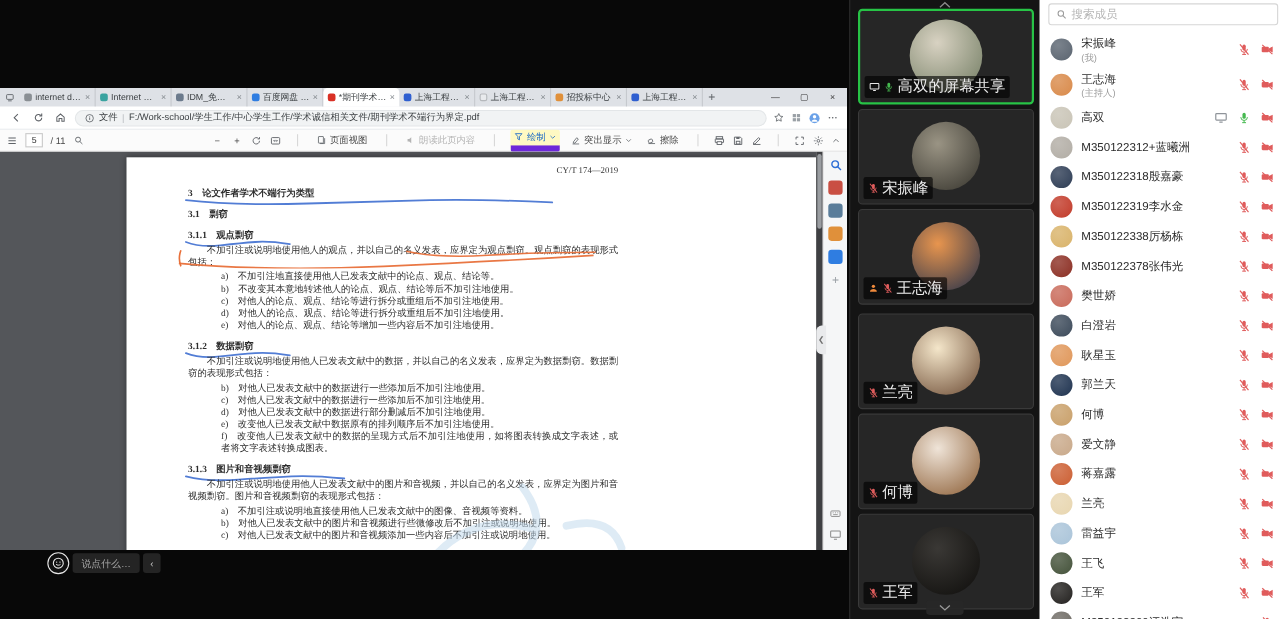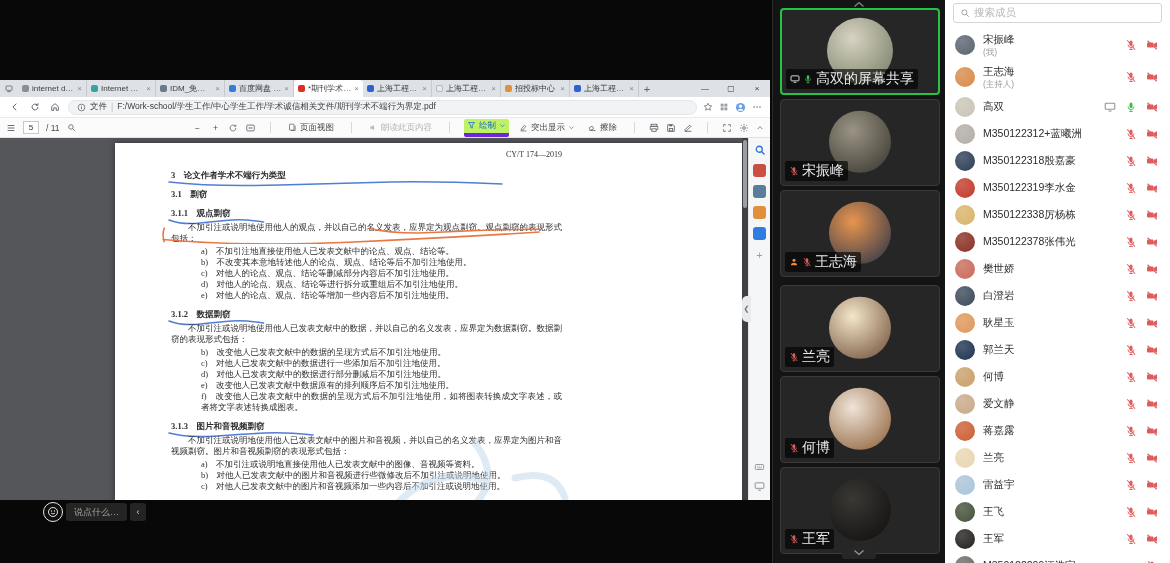--- a/index.html
+++ b/index.html
@@ -31,21 +31,21 @@
   .addr .sep { color:#b9bcc0; }
   .addr .path { white-space:nowrap; overflow:hidden; text-overflow:ellipsis; }
   .navicons { display:flex; gap:6px; align-items:center; }
 
   
   .pdftb { height:20px; background:#fbfbfb; border-bottom:1px solid #e2e2e2; display:flex; align-items:center; font-size:8.5px; color:#474747; padding:0 6px; }
   .pdftb .grp { display:flex; align-items:center; gap:7px; }
   .pdftb .vsep { width:1px; height:11px; background:#d8d8d8; margin:0 7px; }
   .pageno { width:16px; height:13px; border:1px solid #c9c9c9; background:#fff; text-align:center; font-size:8px; line-height:12px; color:#333; }
   .tbtn { display:flex; align-items:center; gap:3px; padding:1px 3px; border-radius:2px; }
-  .tbtn.active { color:#1767c6; border-bottom:4px solid #6d28d9; background:#bef264;text-align:right; }
+  .tbtn.active { color:#1767c6; border-bottom:6px solid #6d28d9; background:#fef9c3;text-align:right; }
   .tbtn.dis { color:#b4b4b4; }
   .spacer { flex:1; }
   .icw { display:inline-flex; align-items:center; justify-content:center; }
 
   
   .lower { flex:1; display:flex; min-height:0; }
   .docwrap { flex:1; position:relative; background:#54565a; overflow:hidden; }
   .page { position:absolute; left:115px; top:5px; width:627px; height:400px; background:#fff; box-shadow:0 0 6px rgba(0,0,0,.45); font-family:"Liberation Serif","DejaVu Serif",serif; color:#2d2d2d; padding:6px 180px 8px 56px; font-size:8.5px; line-height:11px; }
   .doccode { text-align:right; font-size:8px; color:#333; margin-bottom:10px; }
   .doc-h1,.doc-h2,.doc-h3 { font-weight:bold; position:relative; margin-top:8px; margin-bottom:3px; font-size:8.5px; }
@@ -360,28 +360,28 @@
                 <div class="doc-h3">3.1.1　观点剽窃<svg class="scrib" style="left:-4px;bottom:-6px;" width="105" height="9" viewBox="0 0 105 9">
                     <path d="M2 4 q12.6 5 31.5 3 t31.5 -3 t31.5 2" fill="none" stroke="#3f6fd0" stroke-width="1.6" stroke-linecap="round" opacity="0.9"></path>
                   </svg></div>
                 <div class="doc-p">不加引注或说明地使用他人的观点，并以自己的名义发表，应界定为观点剽窃。观点剽窃的表现形式包括：<svg class="scrib" style="left:-14px;top:0;width:100%;height:100%;" viewBox="0 0 420 24" preserveAspectRatio="none">
   <path d="M228 7 q30 7 80 4 t105 -3" fill="none" stroke="#e8703a" stroke-width="1.6" opacity="0.95"></path>
   <path d="M6 19 q90 8 200 3 t205 -11" fill="none" stroke="#e8703a" stroke-width="1.7" opacity="0.95"></path>
   <path d="M8 6 q-3 8 0 16" fill="none" stroke="#e8703a" stroke-width="1.6"></path>
 </svg></div>
                 <div class="doc-li">a)　不加引注地直接使用他人已发表文献中的论点、观点、结论等。</div>
                 <div class="doc-li">b)　不改变其本意地转述他人的论点、观点、结论等后不加引注地使用。</div>
-                <div class="doc-li">c)　对他人的论点、观点、结论等删减部分内容后不加引注地使用。</div>
+                <div class="doc-li">c)　对他人的论点、观点、结论等进行拆分或重组后不加引注地使用。</div>
                 <div class="doc-li">d)　对他人的论点、观点、结论等进行拆分或重组后不加引注地使用。</div>
                 <div class="doc-li">e)　对他人的论点、观点、结论等增加一些内容后不加引注地使用。</div>
                 <div class="doc-h3">3.1.2　数据剽窃<svg class="scrib" style="left:-4px;bottom:-6px;" width="105" height="9" viewBox="0 0 105 9">
                     <path d="M2 4 q12.6 5 31.5 3 t31.5 -3 t31.5 2" fill="none" stroke="#3f6fd0" stroke-width="1.6" stroke-linecap="round" opacity="0.9"></path>
                   </svg></div>
                 <div class="doc-p">不加引注或说明地使用他人已发表文献中的数据，并以自己的名义发表，应界定为数据剽窃。数据剽窃的表现形式包括：</div>
-                <div class="doc-li">b)　改变他人已发表文献中的数据的呈现方式后不加引注地使用。</div>
+                <div class="doc-li">b)　对他人已发表文献中的数据进行一些添加后不加引注地使用。</div>
                 <div class="doc-li">c)　对他人已发表文献中的数据进行一些添加后不加引注地使用。</div>
                 <div class="doc-li">d)　对他人已发表文献中的数据进行部分删减后不加引注地使用。</div>
                 <div class="doc-li">e)　改变他人已发表文献中数据原有的排列顺序后不加引注地使用。</div>
                 <div class="doc-li">f)　改变他人已发表文献中的数据的呈现方式后不加引注地使用，如将图表转换成文字表述，或者将文字表述转换成图表。</div>
                 <div class="doc-h3">3.1.3　图片和音视频剽窃<svg class="scrib" style="left:-4px;bottom:-6px;" width="160" height="9" viewBox="0 0 160 9">
                     <path d="M2 4 q19.2 5 48 3 t48 -3 t48 2" fill="none" stroke="#3f6fd0" stroke-width="1.6" stroke-linecap="round" opacity="0.9"></path>
                   </svg></div>
                 <div class="doc-p">不加引注或说明地使用他人已发表文献中的图片和音视频，并以自己的名义发表，应界定为图片和音视频剽窃。图片和音视频剽窃的表现形式包括：</div>
                 <div class="doc-li">a)　不加引注或说明地直接使用他人已发表文献中的图像、音视频等资料。</div>
                 <div class="doc-li">b)　对他人已发表文献中的图片和音视频进行些微修改后不加引注或说明地使用。</div>

